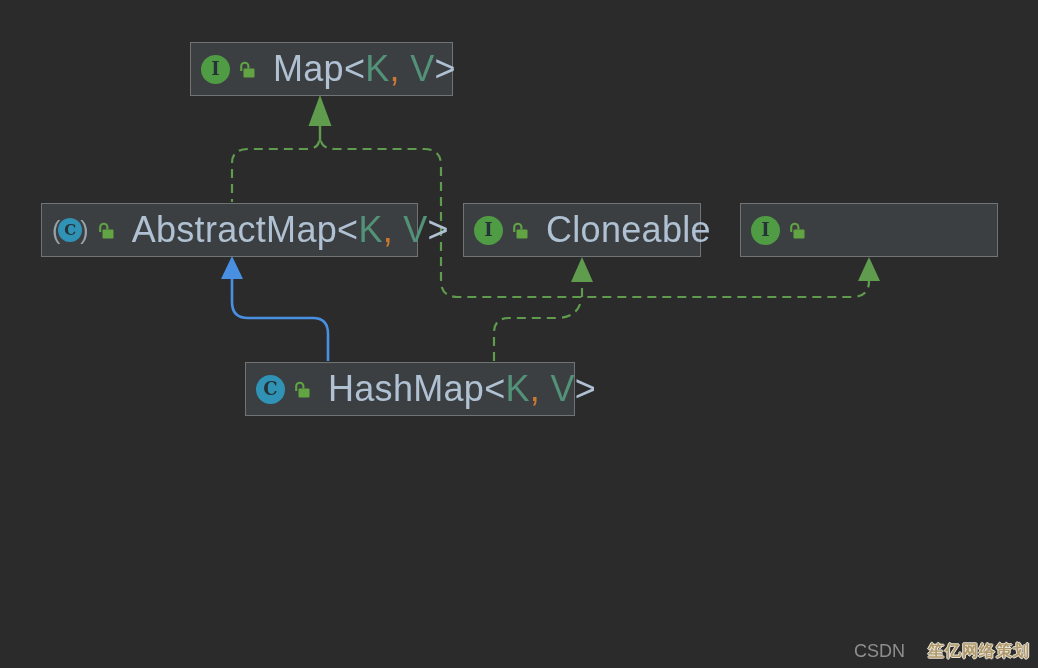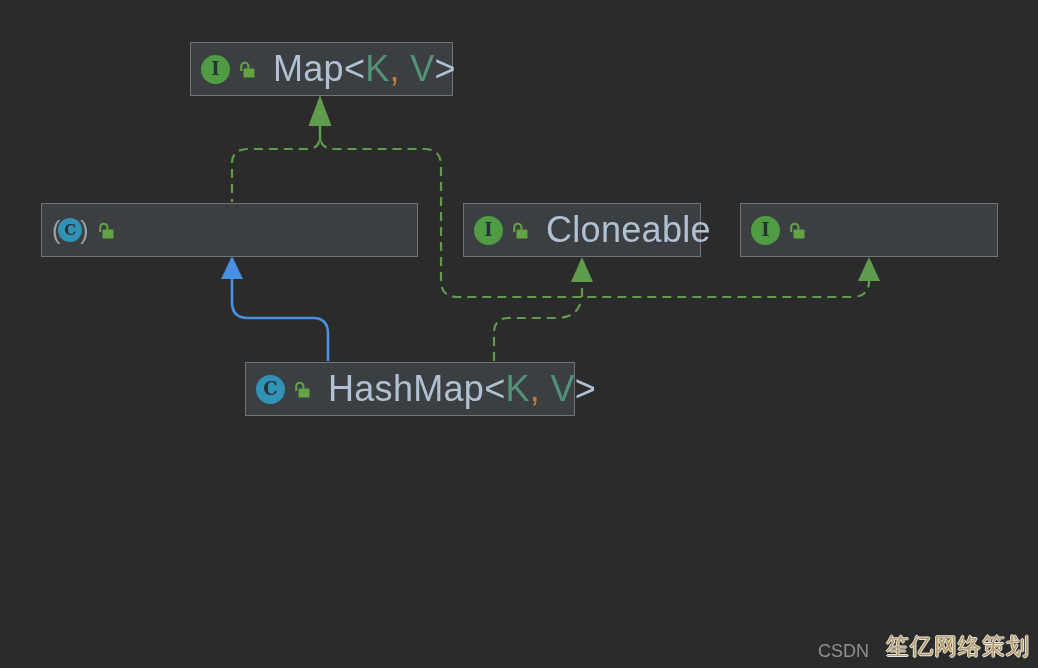--- a/index.html
+++ b/index.html
@@ -63,28 +63,28 @@
     font-style:normal;color:#98a2aa;font-size:25px;line-height:1;
     font-family:"Liberation Sans",sans-serif;
   }
   .ic-abstract .ic{width:24px;height:24px;margin:0 -2px;}
   .ic-abstract .ic i{font-size:15px;}
 
   .lock{flex:none;margin:0 16px 0 8px;display:flex;}
 
   .watermark{
     position:absolute;right:8px;bottom:6px;z-index:3;
-    display:flex;align-items:flex-end;gap:17px;
+    display:flex;align-items:center;gap:23px;
     white-space:nowrap;
     margin-top:40px;
   }
   .wm-prefix{color:#8f8f8f;font-size:18px;}
   .wm-name{
     color:var(--wm-gold,#b0996b);
-    font-size:23px;font-weight:normal;letter-spacing:1px;
+    font-size:16px;font-weight:bold;letter-spacing:1px;
     text-shadow:-1px 0 #e9e4d8,1px 0 #e9e4d8,0 -1px #e9e4d8,0 1px #e9e4d8;
   }
 </style>
 </head>
 <body>
 
 <div id="canvas">
 
   <svg id="edges" width="1038" height="668" viewBox="0 0 1038 668">
 
@@ -121,20 +121,21 @@
           <i>C</i>
         </span>
         <i class="paren">)</i>
       </span>
     <span class="lock">
       <svg width="19" height="19" viewBox="0 0 19 19">
           <path d="M3.2 11 V6.4 a3.6 3.6 0 0 1 7.2 0 V8.4" fill="none" stroke="#62a343" stroke-width="2.1"></path>
           <rect x="5.5" y="8.4" width="11" height="9" rx="1.2" fill="#62a343"></rect>
         </svg>
     </span>
+    <span class="label"><span>AbstractMap</span><span>&lt;</span><span class="tp">K</span><span class="cm">, </span><span class="tp">V</span><span>&gt;</span></span>
   </div>
 
   <div class="node" style="left:463px;top:203px;width:238px;">
     <span class="ic ic-iface">
         <i>I</i>
       </span>
     <span class="lock">
       <svg width="19" height="19" viewBox="0 0 19 19">
           <path d="M3.2 11 V6.4 a3.6 3.6 0 0 1 7.2 0 V8.4" fill="none" stroke="#62a343" stroke-width="2.1"></path>
           <rect x="5.5" y="8.4" width="11" height="9" rx="1.2" fill="#62a343"></rect>

